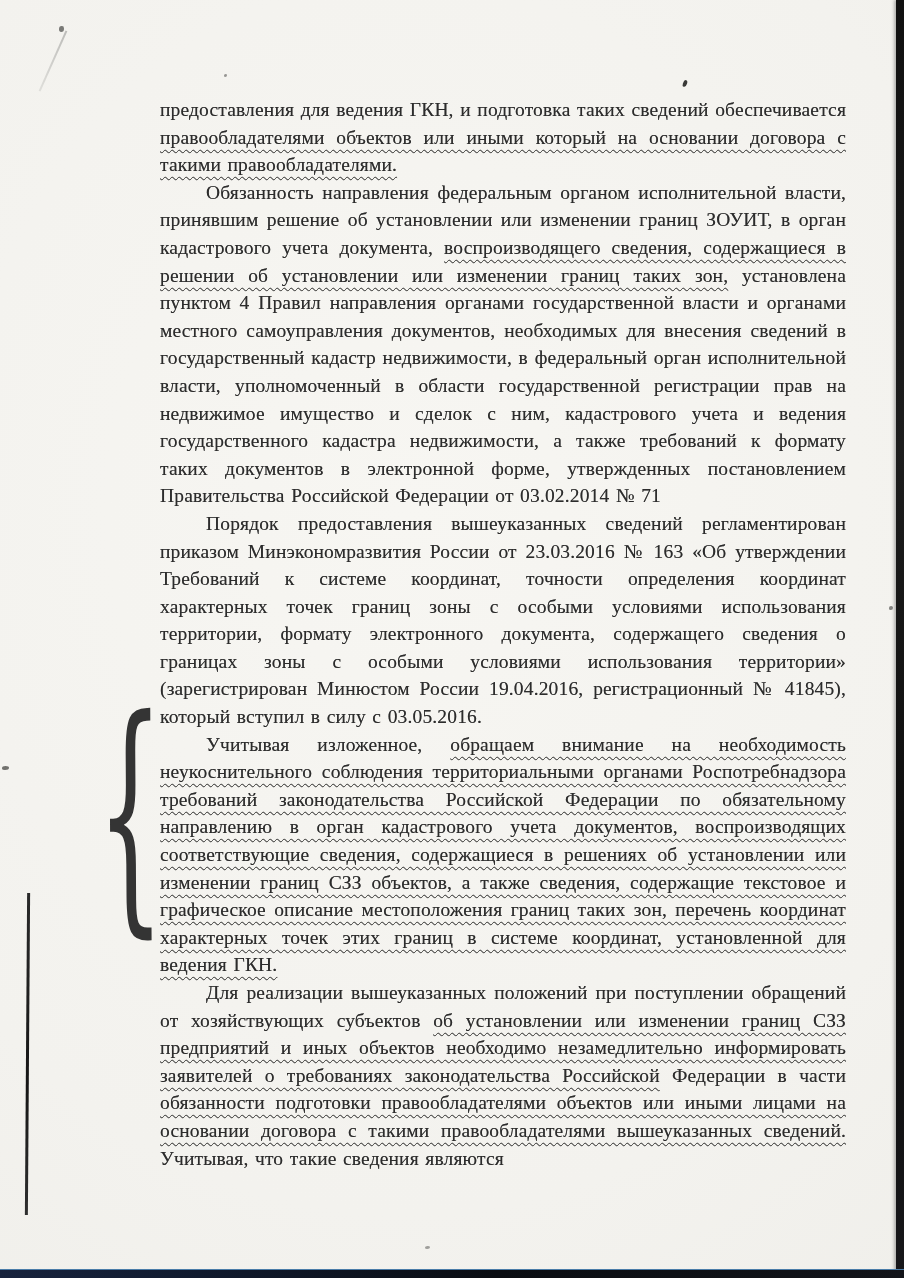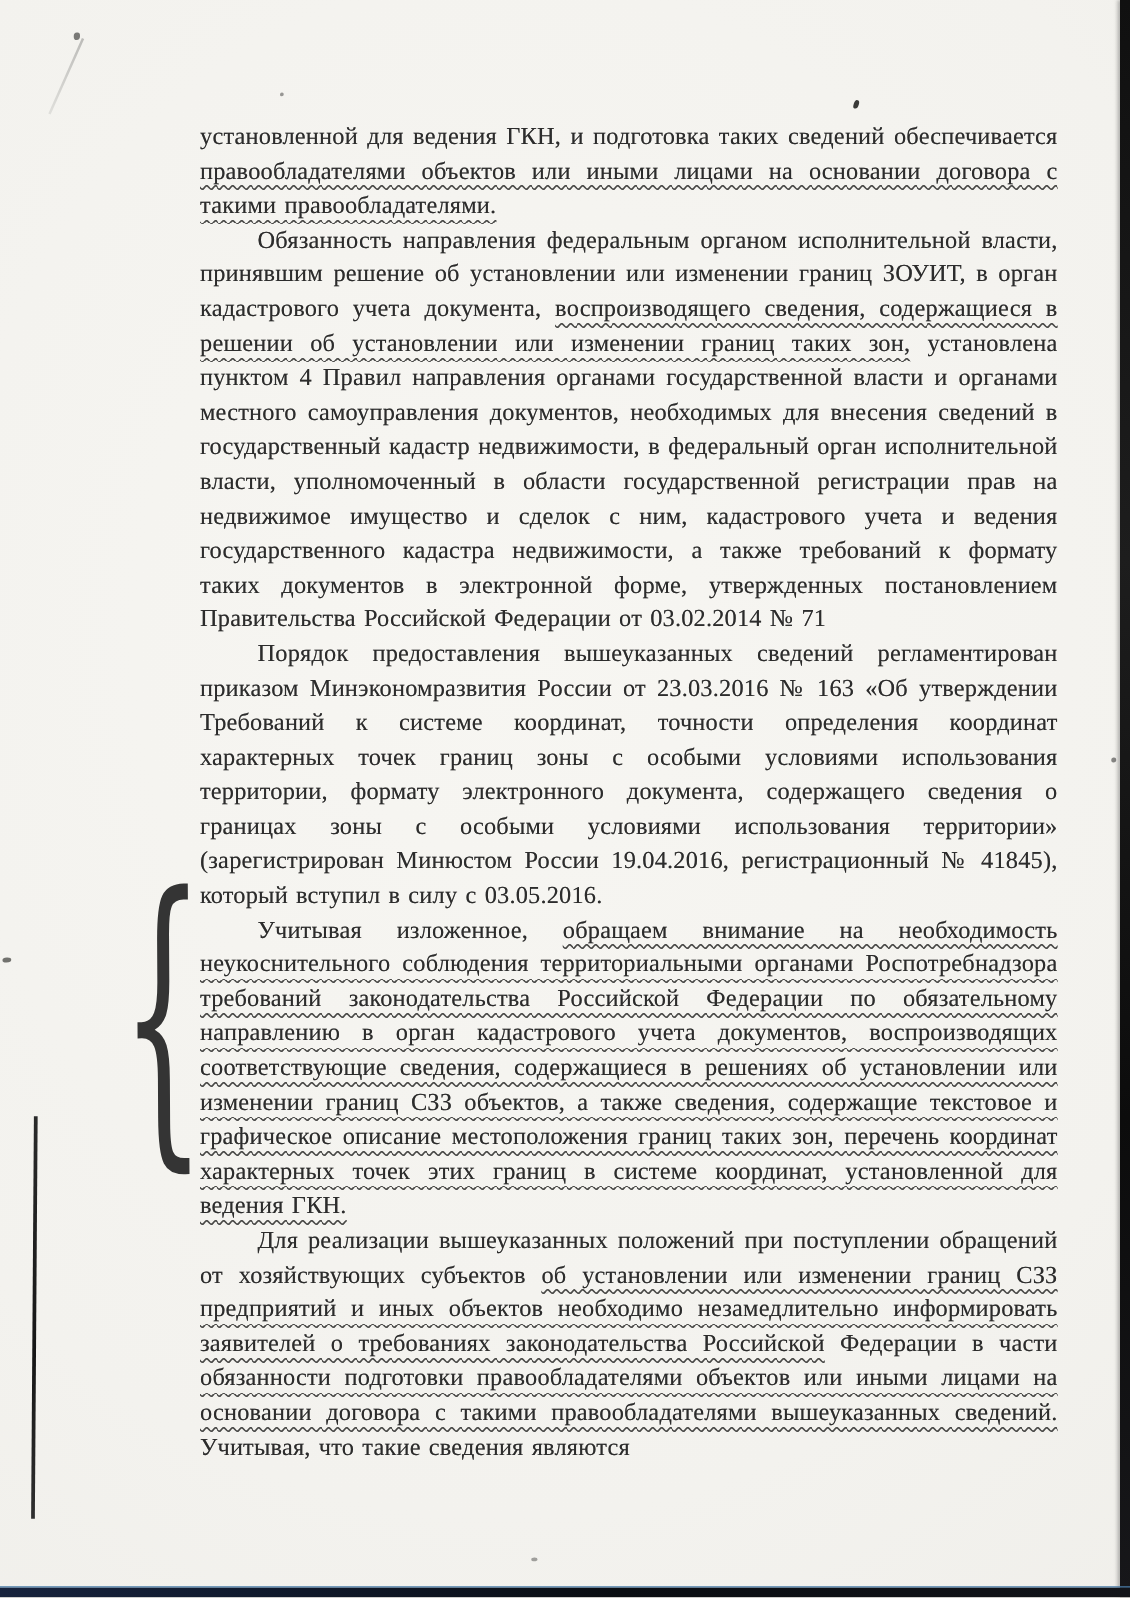--- a/index.html
+++ b/index.html
@@ -90,21 +90,21 @@
     border-top:1.5px solid #4a7ca8;
   }
 </style>
 </head>
 <body>
 
 <div class="scan">
 
   <div class="text-block">
 
-    <p class="no-indent"><span>установленной для ведения ГКН, и подготовка таких сведений обеспечивается </span><span class="u">правообладателями объектов или иными лицами на основании договора с такими правообладателями.</span></p>
+    <p class="no-indent"><span>предоставления для ведения ГКН, и подготовка таких сведений обеспечивается </span><span class="u">правообладателями объектов или иными который на основании договора с такими правообладателями.</span></p>
 
     <p><span>Обязанность направления федеральным органом исполнительной власти, принявшим решение об установлении или изменении границ ЗОУИТ, в орган кадастрового учета документа, </span><span class="u">воспроизводящего сведения, содержащиеся в решении об установлении или изменении границ таких зон,</span><span> установлена пунктом 4 Правил направления органами государственной власти и органами местного самоуправления документов, необходимых для внесения сведений в государственный кадастр недвижимости, в федеральный орган исполнительной власти, уполномоченный в области государственной регистрации прав на недвижимое имущество и сделок с ним, кадастрового учета и ведения государственного кадастра недвижимости, а также требований к формату таких документов в электронной форме, утвержденных постановлением Правительства Российской Федерации от 03.02.2014 № 71</span></p>
 
     <p><span>Порядок предоставления вышеуказанных сведений регламентирован приказом Минэкономразвития России от 23.03.2016 № 163 «Об утверждении Требований к системе координат, точности определения координат характерных точек границ зоны с особыми условиями использования территории, формату электронного документа, содержащего сведения о границах зоны с особыми условиями использования территории» (зарегистрирован Минюстом России 19.04.2016, регистрационный № 41845), который вступил в силу с 03.05.2016.</span></p>
 
     <p><span>Учитывая изложенное, </span><span class="u">обращаем внимание на необходимость неукоснительного соблюдения территориальными органами Роспотребнадзора требований законодательства Российской Федерации по обязательному направлению в орган кадастрового учета документов, воспроизводящих соответствующие сведения, содержащиеся в решениях об установлении или изменении границ СЗЗ объектов, а также сведения, содержащие текстовое и графическое описание местоположения границ таких зон, перечень координат характерных точек этих границ в системе координат, установленной для ведения ГКН.</span></p>
 
     <p><span>Для реализации вышеуказанных положений при поступлении обращений от хозяйствующих субъектов </span><span class="u">об установлении или изменении границ СЗЗ предприятий и иных объектов необходимо незамедлительно информировать заявителей о требованиях законодательства Российской</span><span> Федерации в части </span><span class="u">обязанности подготовки правообладателями объектов или иными лицами на основании договора с такими правообладателями вышеуказанных сведений.</span><span> Учитывая, что такие сведения являются</span></p>
 
   </div>

